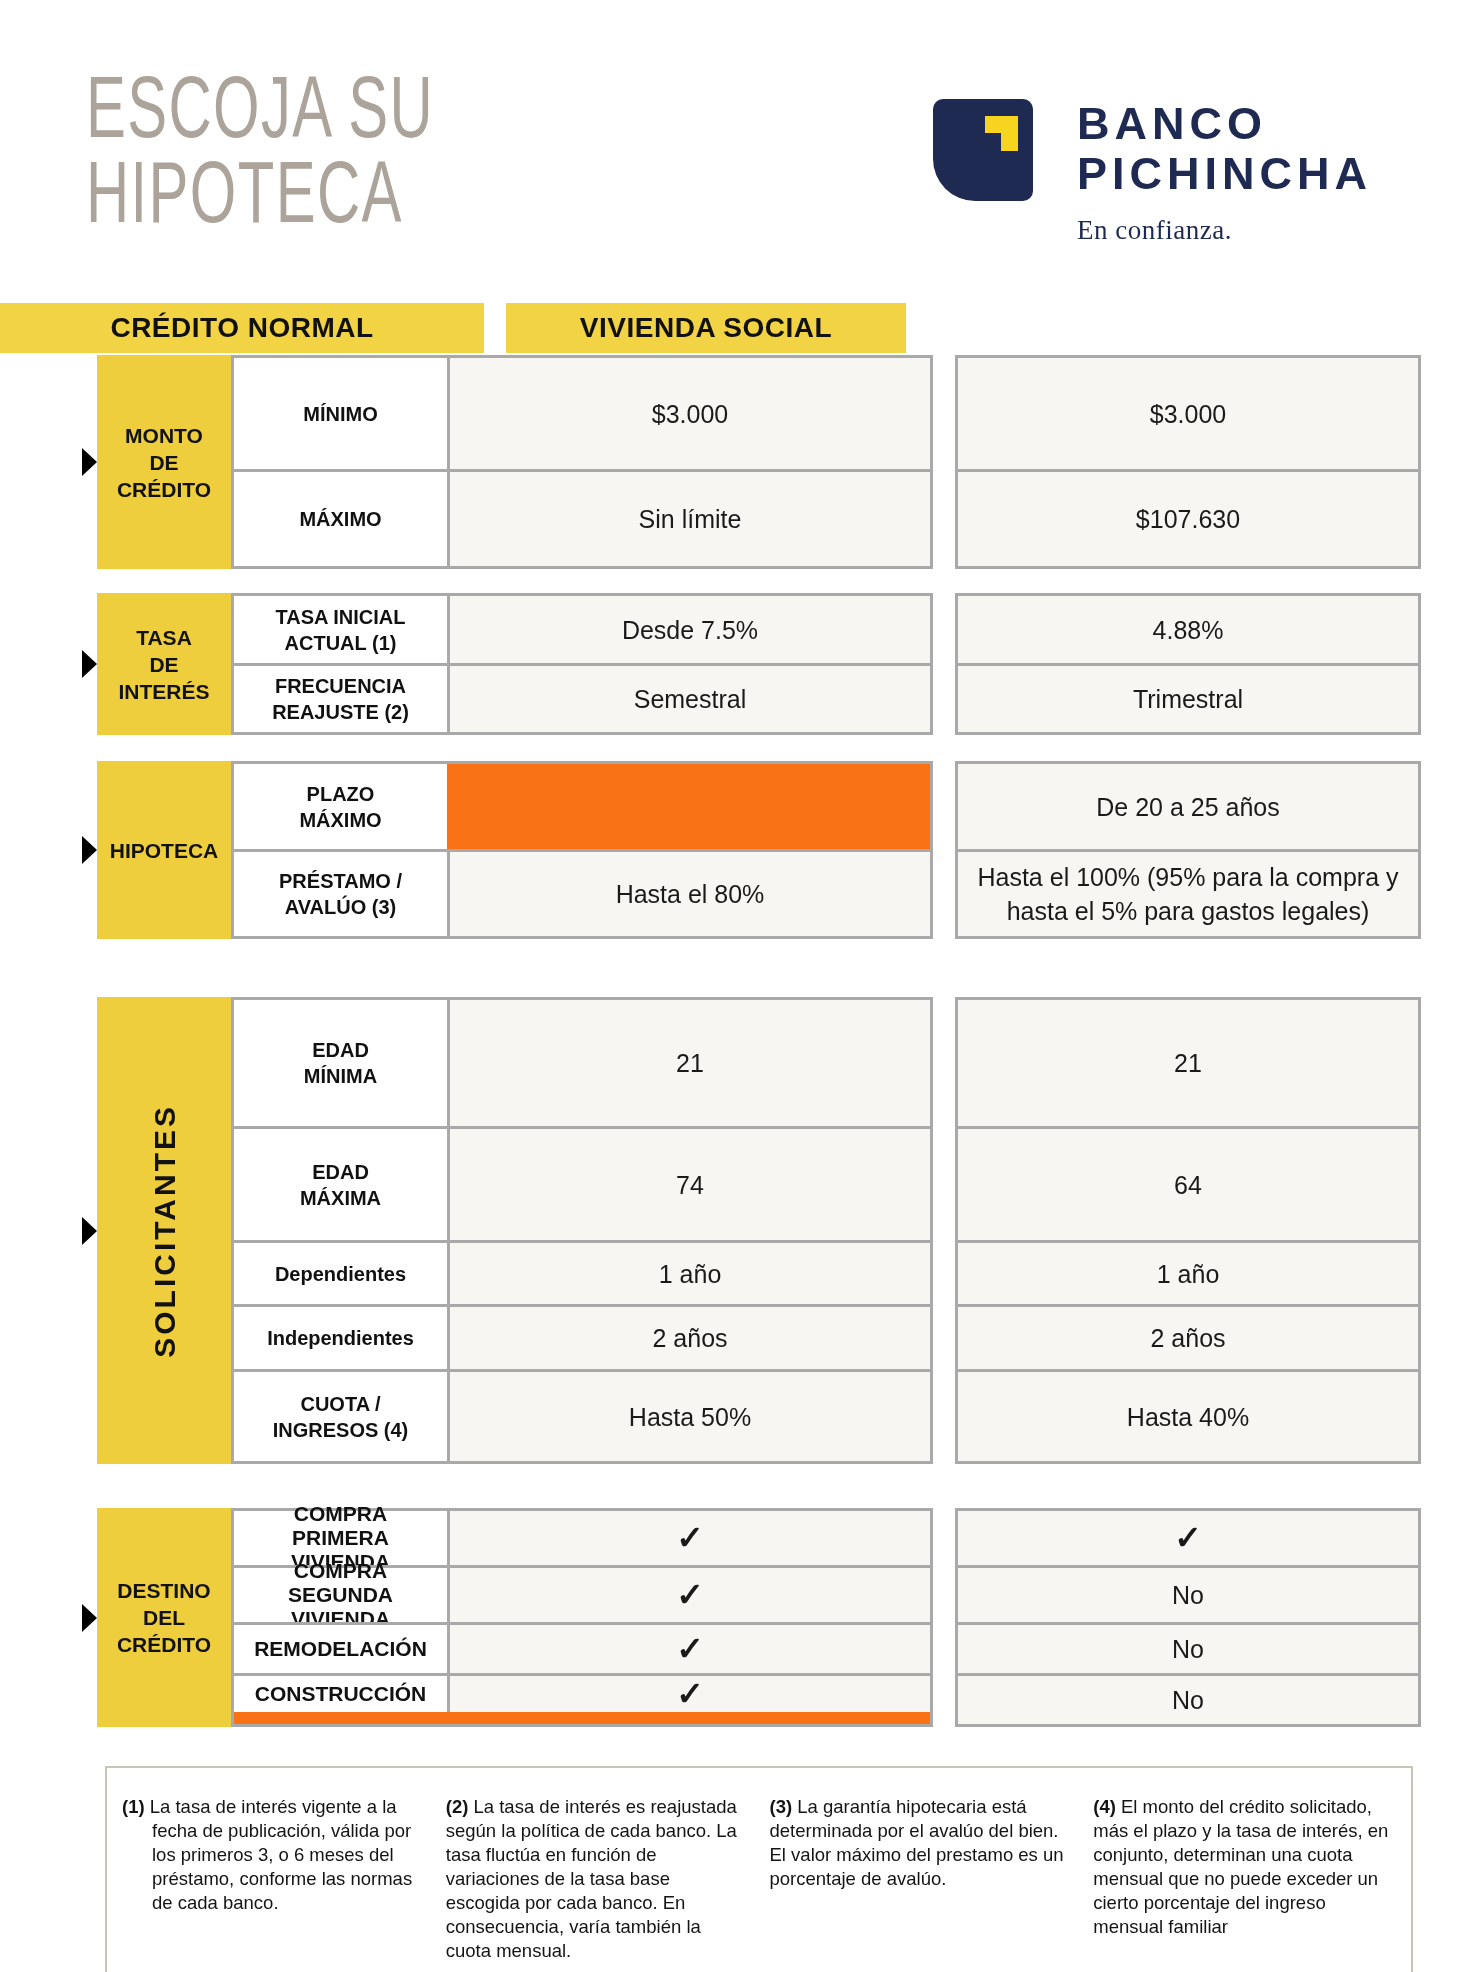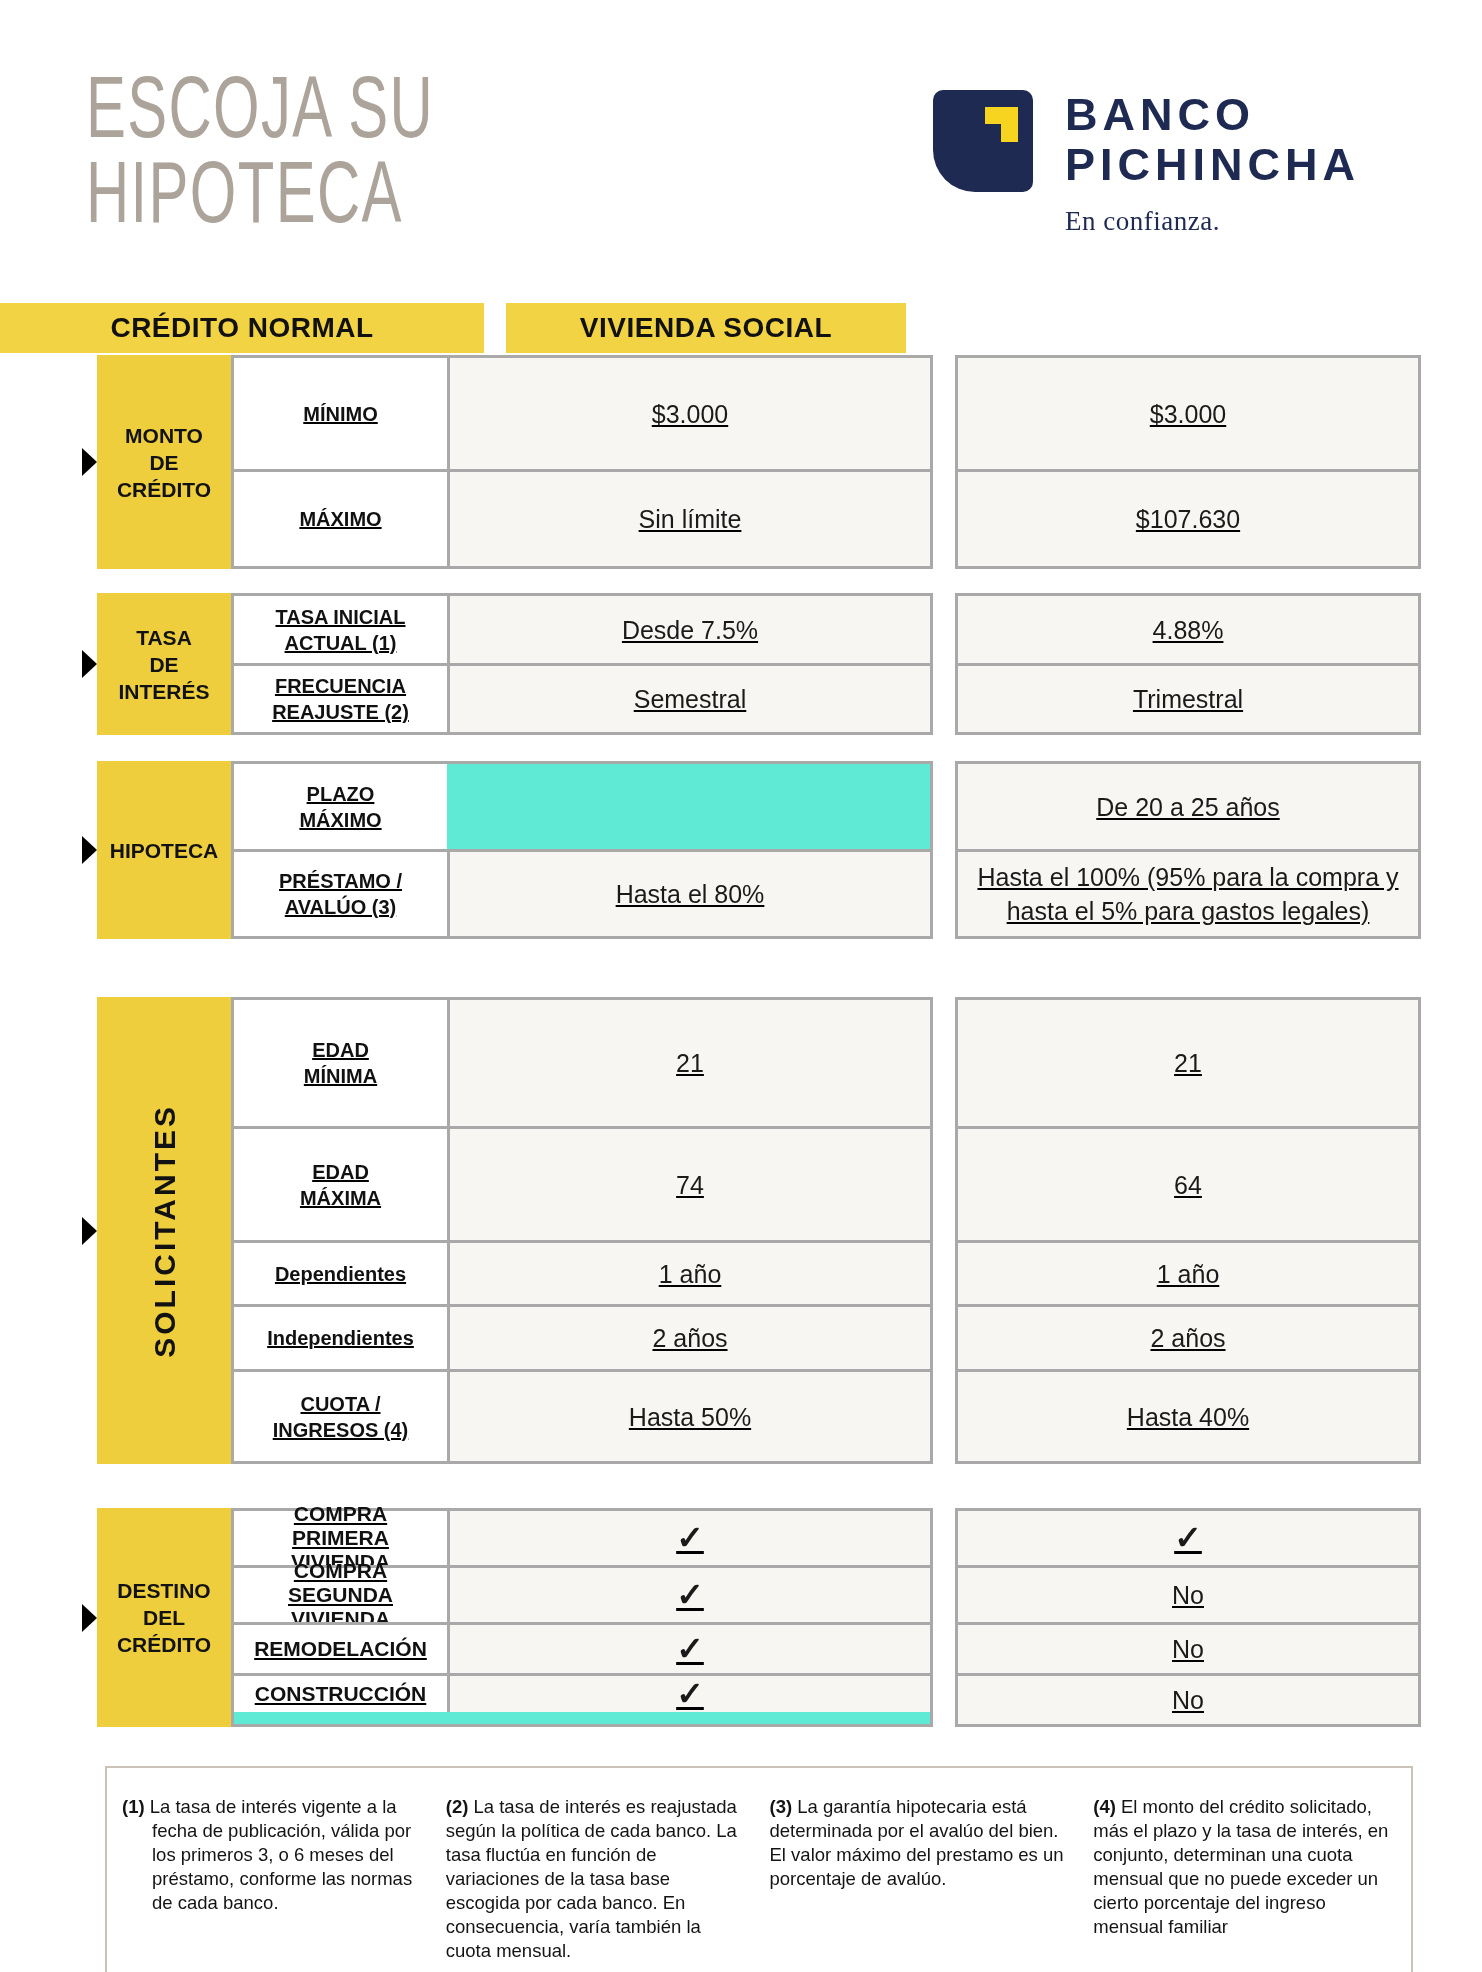--- a/index.html
+++ b/index.html
@@ -3,21 +3,21 @@
 <meta charset="utf-8">
 <style>
   * { margin:0; padding:0; box-sizing:border-box; }
   body { background:#ffffff; font-family:"Liberation Sans", sans-serif; }
   .page { position:relative; width:1482px; height:1972px; background:#fff; overflow:hidden; }
 
   
   .title { position:absolute; left:86px; top:64px; color:var(--title_gray); 
            font-size:88px; line-height:85px; letter-spacing:2px;
            transform:scaleX(.68); transform-origin:left top; font-weight:400; }
-  .brand { position:absolute; left:933px; top:90px; display:flex; gap:32px; }
+  .brand { position:absolute; left:933px; top:99px; display:flex; gap:44px; }
   .brand-mark { width:100px; height:102px; background:var(--logo_navy);
                 border-radius:10px 10px 10px 42px; position:relative; }
   .brand-mark svg { position:absolute; left:52px; top:17px; }
   .brand-name { color:var(--logo_navy); font-weight:bold; font-size:45px;
                 line-height:50px; letter-spacing:5px; }
   .brand-tagline { color:var(--logo_navy); font-family:"Liberation Serif", serif;
                    font-size:27px; margin-top:16px; letter-spacing:.5px; }
 
   
   .content { position:absolute; left:0; top:303px; width:1482px; }
@@ -31,21 +31,21 @@
 
   .section { position:relative; display:flex; margin-left:97px; align-items:stretch; }
   .pointer { position:absolute; left:-15px; top:50%; transform:translateY(-50%);
              width:0; height:0; border-left:15px solid #000;
              border-top:14px solid transparent; border-bottom:14px solid transparent; }
   .group { width:134px; background:var(--group_yellow); display:flex; align-items:center;
            justify-content:center; text-align:center; font-weight:bold; font-size:21px;
            line-height:27px; color:#121212; white-space:pre-line; }
   .group .vtext { writing-mode:vertical-rl; transform:rotate(180deg); font-size:30px;
                   letter-spacing:3px; }
-  .box { border:3px solid var(--border_gray); background:#5eead4;text-decoration:underline; }
+  .box { border:3px solid var(--border_gray); background:#f97316; }
   .box1 { width:702px; display:flex; flex-direction:column; }
   .colgap { width:22px; }
   .box2 { width:466px; display:flex; flex-direction:column; }
   .row { display:flex; width:100%; }
   .row + .row { border-top:3px solid var(--border_gray); }
   .lbl { width:213px; background:#fff; display:flex; align-items:center; justify-content:center;
          text-align:center; font-weight:bold; font-size:20px; line-height:26px;
          color:#111; white-space:pre-line; padding:2px 6px; }
   .val { flex:1; background:var(--cell_bg); border-left:3px solid var(--border_gray);
          display:flex; align-items:center; justify-content:center; text-align:center;

